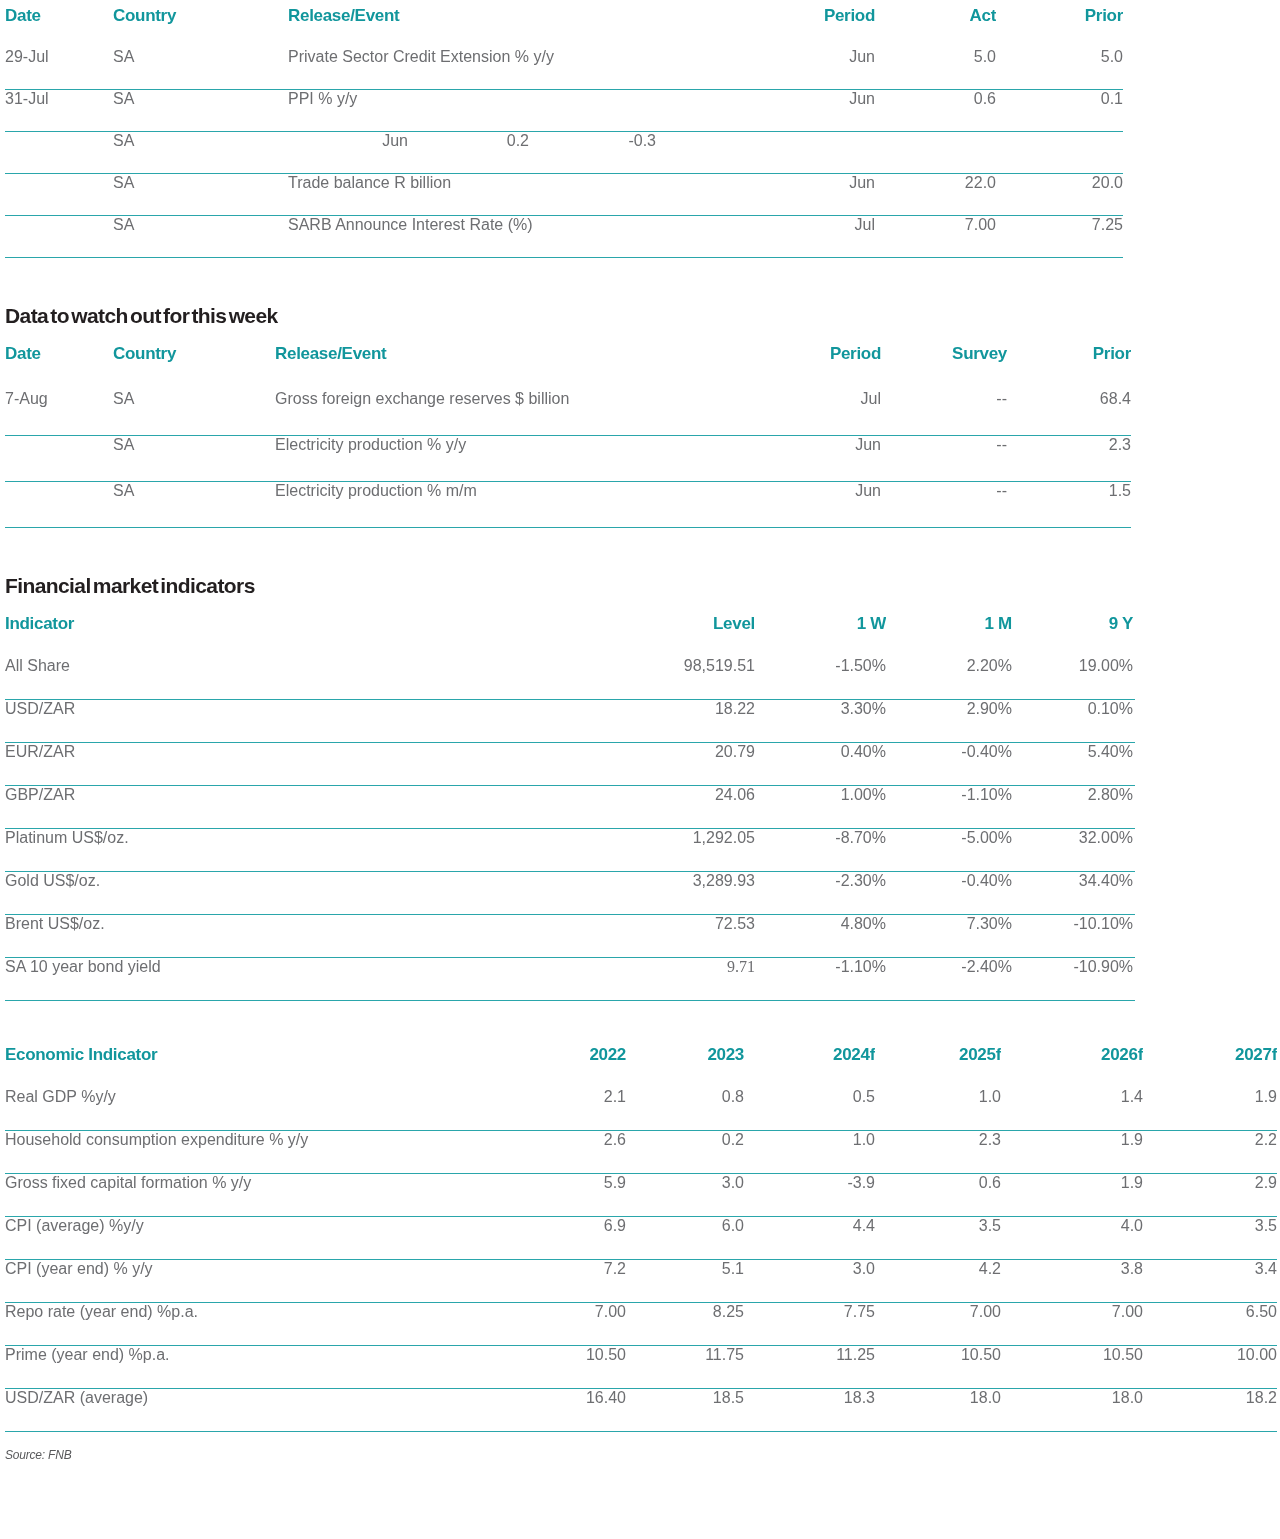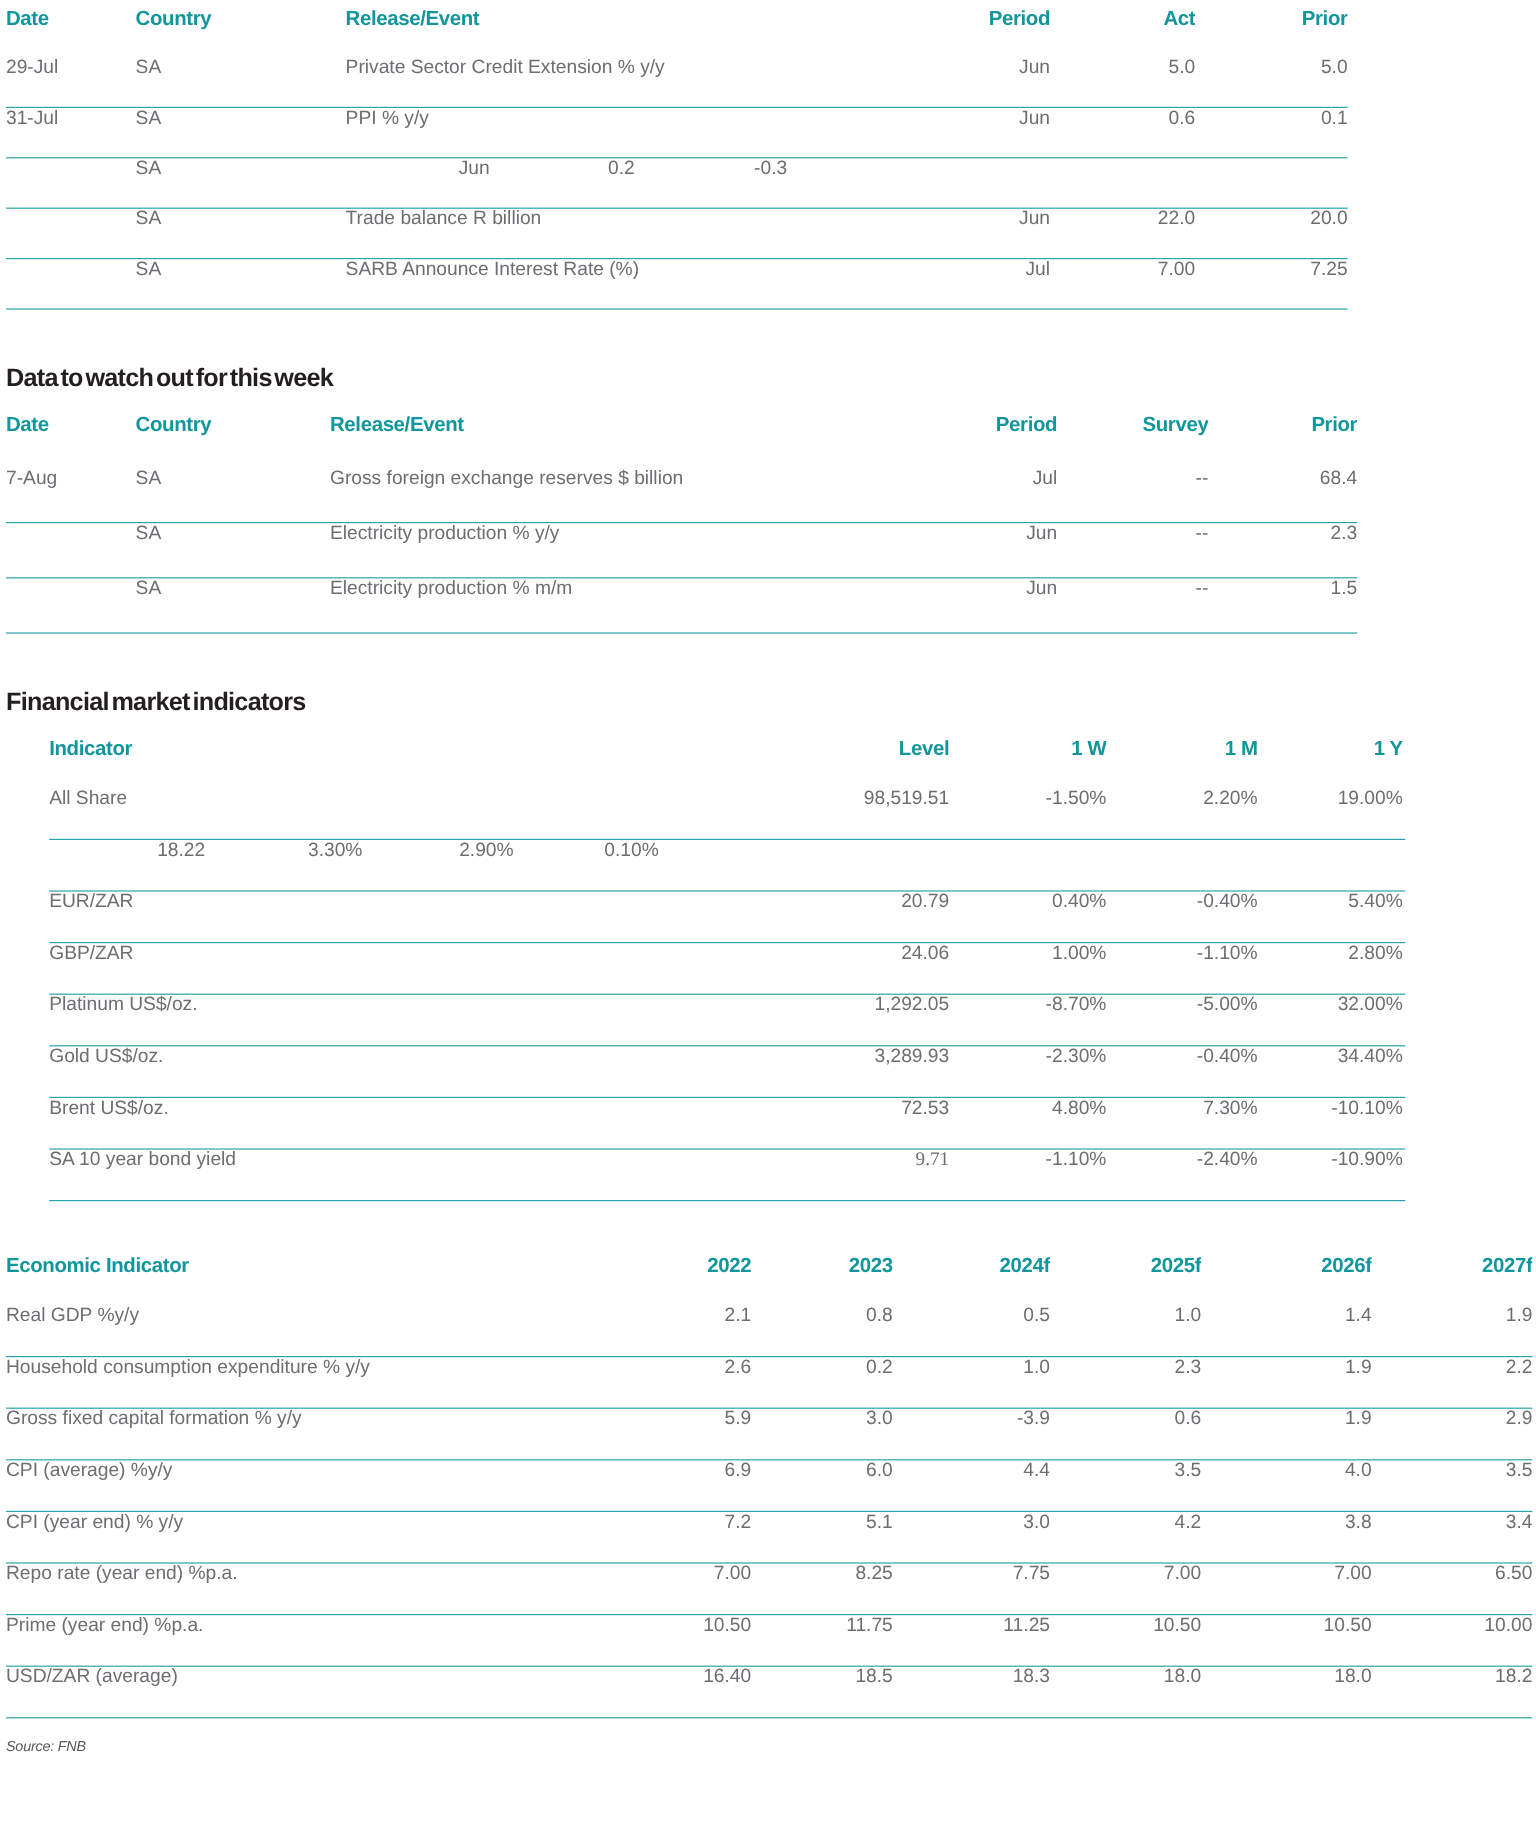--- a/index.html
+++ b/index.html
@@ -140,36 +140,37 @@
         <div class="t-cell" style="width: 470px; text-align: left;">Electricity production % m/m</div>
         <div class="t-cell" style="width: 136px; text-align: right;">Jun</div>
         <div class="t-cell" style="width: 126px; text-align: right;">--</div>
         <div class="t-cell" style="width: 124px; text-align: right;">1.5</div>
       </div>
     </div>
 </div>
 
 <div class="section">
   <h2 class="section-title">Financial market indicators</h2>
-  <div class="fin-table" style="width: 1130px; margin-left: 36px;">
+  <div class="fin-table" style="width: 1130px;">
       <div class="t-row t-head" style="height: 43px;">
         <div class="t-cell head" style="width: 620px; text-align: left;">Indicator</div>
         <div class="t-cell head" style="width: 130px; text-align: right;">Level</div>
         <div class="t-cell head" style="width: 131px; text-align: right;">1 W</div>
         <div class="t-cell head" style="width: 126px; text-align: right;">1 M</div>
-        <div class="t-cell head" style="width: 121px; text-align: right;">1 Y</div>
+        <div class="t-cell head" style="width: 121px; text-align: right;">9 Y</div>
       </div>
       <div class="t-row t-data" style="height: 43px;">
         <div class="t-cell" style="width: 620px; text-align: left;">All Share</div>
         <div class="t-cell" style="width: 130px; text-align: right;">98,519.51</div>
         <div class="t-cell" style="width: 131px; text-align: right;">-1.50%</div>
         <div class="t-cell" style="width: 126px; text-align: right;">2.20%</div>
         <div class="t-cell" style="width: 121px; text-align: right;">19.00%</div>
       </div>
       <div class="t-row t-data" style="height: 43px;">
+        <div class="t-cell" style="width: 620px; text-align: left;">USD/ZAR</div>
         <div class="t-cell" style="width: 130px; text-align: right;">18.22</div>
         <div class="t-cell" style="width: 131px; text-align: right;">3.30%</div>
         <div class="t-cell" style="width: 126px; text-align: right;">2.90%</div>
         <div class="t-cell" style="width: 121px; text-align: right;">0.10%</div>
       </div>
       <div class="t-row t-data" style="height: 43px;">
         <div class="t-cell" style="width: 620px; text-align: left;">EUR/ZAR</div>
         <div class="t-cell" style="width: 130px; text-align: right;">20.79</div>
         <div class="t-cell" style="width: 131px; text-align: right;">0.40%</div>
         <div class="t-cell" style="width: 126px; text-align: right;">-0.40%</div>

